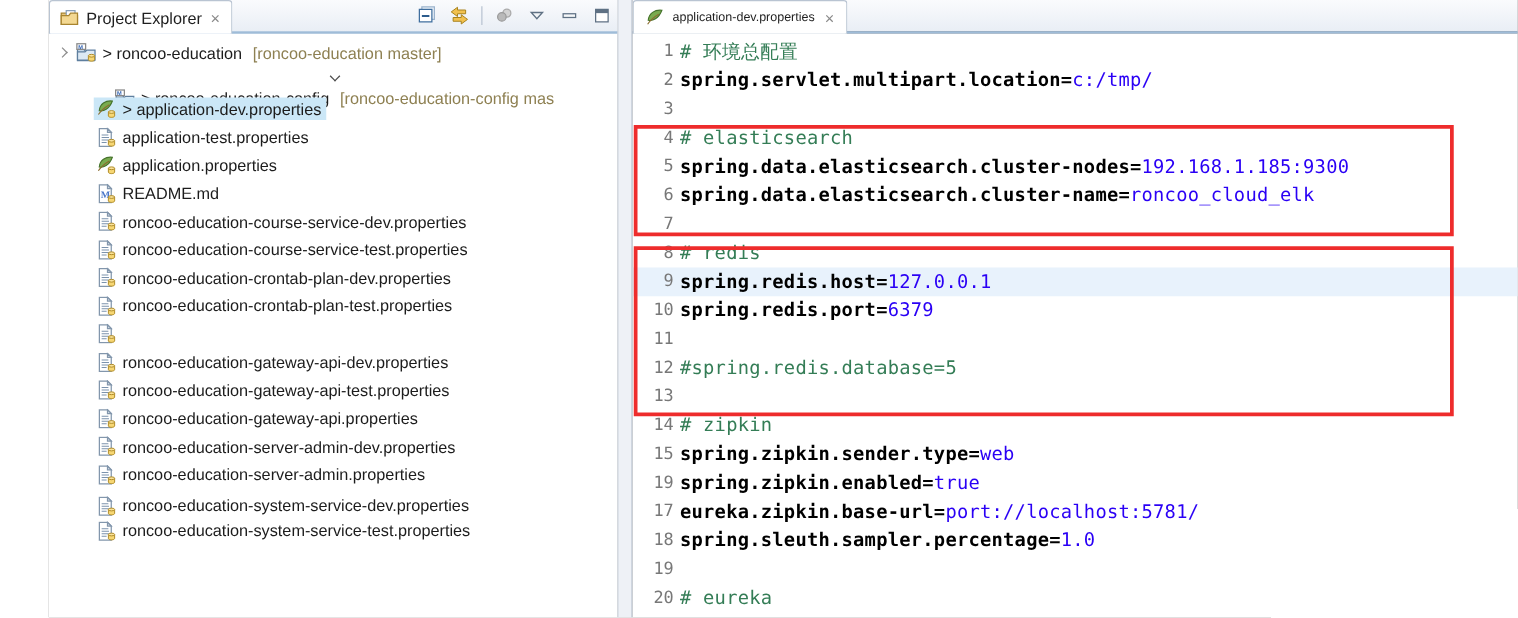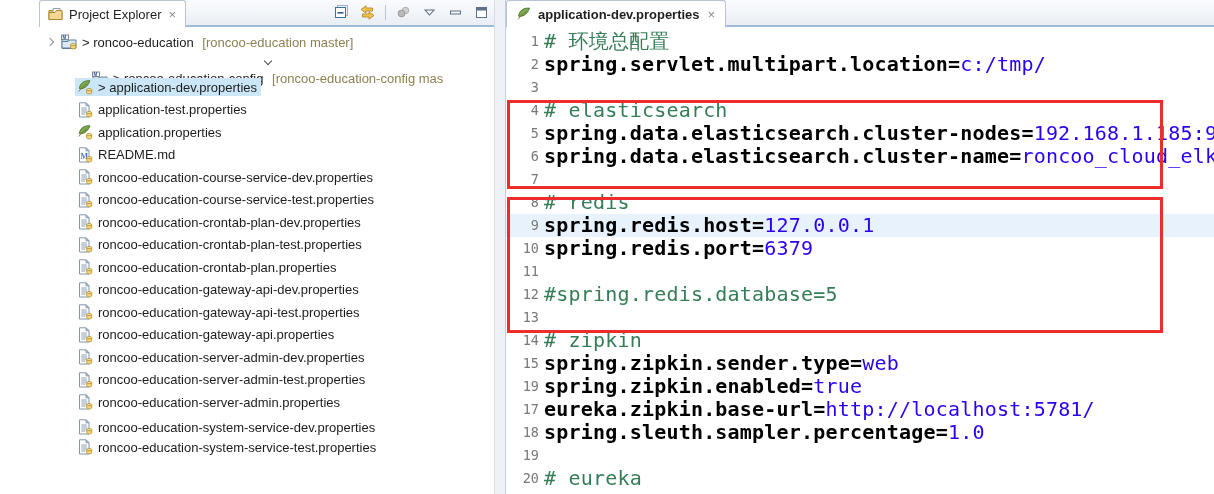--- a/index.html
+++ b/index.html
@@ -36,27 +36,27 @@
   
   .sash { width:12px; height:494px; background:#eef1f6; border-left:1px solid #d7dde6; border-right:1px solid #c3ccd8; }
 
   
   .editor-panel { flex:1; height:494px; display:flex; flex-direction:column; overflow:hidden; }
   .editor-tabbar { position:relative; height:27px; flex:0 0 27px;
     background:linear-gradient(#fafbfd,#e9eef5); border-bottom:2px solid #9fbcd8; }
   .editor-tab { position:absolute; left:0; top:0; height:27px; display:inline-flex; align-items:center;
     gap:6px; padding:0 10px 0 8px; background:#fff; border:1px solid #b9c4d2; border-bottom:none;
     border-radius:3px 3px 0 0; z-index:2; }
-  .editor-tab .title { font-size:13px; color:#1f1f1f;font-weight:bold; }
+  .editor-tab .title { font-size:10px; color:#1f1f1f; }
 
   .editor-content { position:relative; flex:1; background:#fff; padding-top:3px; overflow:hidden; }
   .cline { display:flex; height:23px; line-height:23px; font-family:"DejaVu Sans Mono","Liberation Mono",monospace; }
   .cline.cur { background:#e8f2fc; }
   .lnum { flex:0 0 38px; text-align:right; padding-right:5px; color:#787878; font-size:13.5px; }
-  .ctext { font-size:20px; white-space:pre; letter-spacing:0.2px; }
+  .ctext { font-size:15px; white-space:pre; letter-spacing:0.2px; }
   .tok-k { color:#000; font-weight:bold; }
   .tok-v { color:#2a00f5; }
   .tok-c { color:#347d56; }
 
   
   .ann { position:absolute; border:3px solid #ee2c2c; z-index:5; pointer-events:none; }
   .ann1 { left:468px; top:100px; width:656px; height:89px; }
   .ann2 { left:468px; top:197px; width:656px; height:136px; }
 </style>
 </head>
@@ -265,21 +265,20 @@
           <span class="row-inner">
             <span class="ticon">
               <svg width="17" height="16" viewBox="0 0 16 16">
                 <path d="M3 .8h6.5l3 3V15H3z" fill="#fff" stroke="#8296ac"></path>
                 <path d="M9.5 .8l3 3h-3z" fill="#d9e2ec" stroke="#8296ac"></path>
                 <path d="M4.8 6h5.4M4.8 8h5.9M4.8 10h5.9M4.8 12h4" stroke="#7c93ad" stroke-width="0.9"></path>
                 <path d="M10.2 10.6v3.1c0 .7 1.1 1.2 2.5 1.2s2.5-.5 2.5-1.2v-3.1" fill="#f7d774" stroke="#b08c28" stroke-width="0.8"></path>
                 <ellipse cx="12.7" cy="10.6" rx="2.5" ry="1.1" fill="#fbe39a" stroke="#b08c28" stroke-width="0.8"></ellipse>
               </svg>
             </span>
-            <span class="tlabel">roncoo-education-crontab-plan.properties</span>
           </span>
         </div>
         <div class="tree-row" style="padding-left: 36px;">
           <span class="row-inner">
             <span class="ticon">
               <svg width="17" height="16" viewBox="0 0 16 16">
                 <path d="M3 .8h6.5l3 3V15H3z" fill="#fff" stroke="#8296ac"></path>
                 <path d="M9.5 .8l3 3h-3z" fill="#d9e2ec" stroke="#8296ac"></path>
                 <path d="M4.8 6h5.4M4.8 8h5.9M4.8 10h5.9M4.8 12h4" stroke="#7c93ad" stroke-width="0.9"></path>
                 <path d="M10.2 10.6v3.1c0 .7 1.1 1.2 2.5 1.2s2.5-.5 2.5-1.2v-3.1" fill="#f7d774" stroke="#b08c28" stroke-width="0.8"></path>
@@ -322,34 +321,20 @@
             <span class="ticon">
               <svg width="17" height="16" viewBox="0 0 16 16">
                 <path d="M3 .8h6.5l3 3V15H3z" fill="#fff" stroke="#8296ac"></path>
                 <path d="M9.5 .8l3 3h-3z" fill="#d9e2ec" stroke="#8296ac"></path>
                 <path d="M4.8 6h5.4M4.8 8h5.9M4.8 10h5.9M4.8 12h4" stroke="#7c93ad" stroke-width="0.9"></path>
                 <path d="M10.2 10.6v3.1c0 .7 1.1 1.2 2.5 1.2s2.5-.5 2.5-1.2v-3.1" fill="#f7d774" stroke="#b08c28" stroke-width="0.8"></path>
                 <ellipse cx="12.7" cy="10.6" rx="2.5" ry="1.1" fill="#fbe39a" stroke="#b08c28" stroke-width="0.8"></ellipse>
               </svg>
             </span>
             <span class="tlabel">roncoo-education-server-admin-dev.properties</span>
-          </span>
-        </div>
-        <div class="tree-row" style="padding-left: 36px;">
-          <span class="row-inner">
-            <span class="ticon">
-              <svg width="17" height="16" viewBox="0 0 16 16">
-                <path d="M3 .8h6.5l3 3V15H3z" fill="#fff" stroke="#8296ac"></path>
-                <path d="M9.5 .8l3 3h-3z" fill="#d9e2ec" stroke="#8296ac"></path>
-                <path d="M4.8 6h5.4M4.8 8h5.9M4.8 10h5.9M4.8 12h4" stroke="#7c93ad" stroke-width="0.9"></path>
-                <path d="M10.2 10.6v3.1c0 .7 1.1 1.2 2.5 1.2s2.5-.5 2.5-1.2v-3.1" fill="#f7d774" stroke="#b08c28" stroke-width="0.8"></path>
-                <ellipse cx="12.7" cy="10.6" rx="2.5" ry="1.1" fill="#fbe39a" stroke="#b08c28" stroke-width="0.8"></ellipse>
-              </svg>
-            </span>
-            <span class="tlabel">roncoo-education-server-admin-test.properties</span>
           </span>
         </div>
         <div class="tree-row" style="padding-left: 36px;">
           <span class="row-inner">
             <span class="ticon">
               <svg width="17" height="16" viewBox="0 0 16 16">
                 <path d="M3 .8h6.5l3 3V15H3z" fill="#fff" stroke="#8296ac"></path>
                 <path d="M9.5 .8l3 3h-3z" fill="#d9e2ec" stroke="#8296ac"></path>
                 <path d="M4.8 6h5.4M4.8 8h5.9M4.8 10h5.9M4.8 12h4" stroke="#7c93ad" stroke-width="0.9"></path>
                 <path d="M10.2 10.6v3.1c0 .7 1.1 1.2 2.5 1.2s2.5-.5 2.5-1.2v-3.1" fill="#f7d774" stroke="#b08c28" stroke-width="0.8"></path>
@@ -464,21 +449,21 @@
         <div class="cline">
           <span class="lnum">15</span>
           <span class="ctext"><span class="tok-k">spring.zipkin.sender.type=</span><span class="tok-v">web</span></span>
         </div>
         <div class="cline">
           <span class="lnum">19</span>
           <span class="ctext"><span class="tok-k">spring.zipkin.enabled=</span><span class="tok-v">true</span></span>
         </div>
         <div class="cline">
           <span class="lnum">17</span>
-          <span class="ctext"><span class="tok-k">eureka.zipkin.base-url=</span><span class="tok-v">http://localhost:5781/</span></span>
+          <span class="ctext"><span class="tok-k">eureka.zipkin.base-url=</span><span class="tok-v">port://localhost:5781/</span></span>
         </div>
         <div class="cline">
           <span class="lnum">18</span>
           <span class="ctext"><span class="tok-k">spring.sleuth.sampler.percentage=</span><span class="tok-v">1.0</span></span>
         </div>
         <div class="cline">
           <span class="lnum">19</span>
           <span class="ctext"></span>
         </div>
         <div class="cline">

